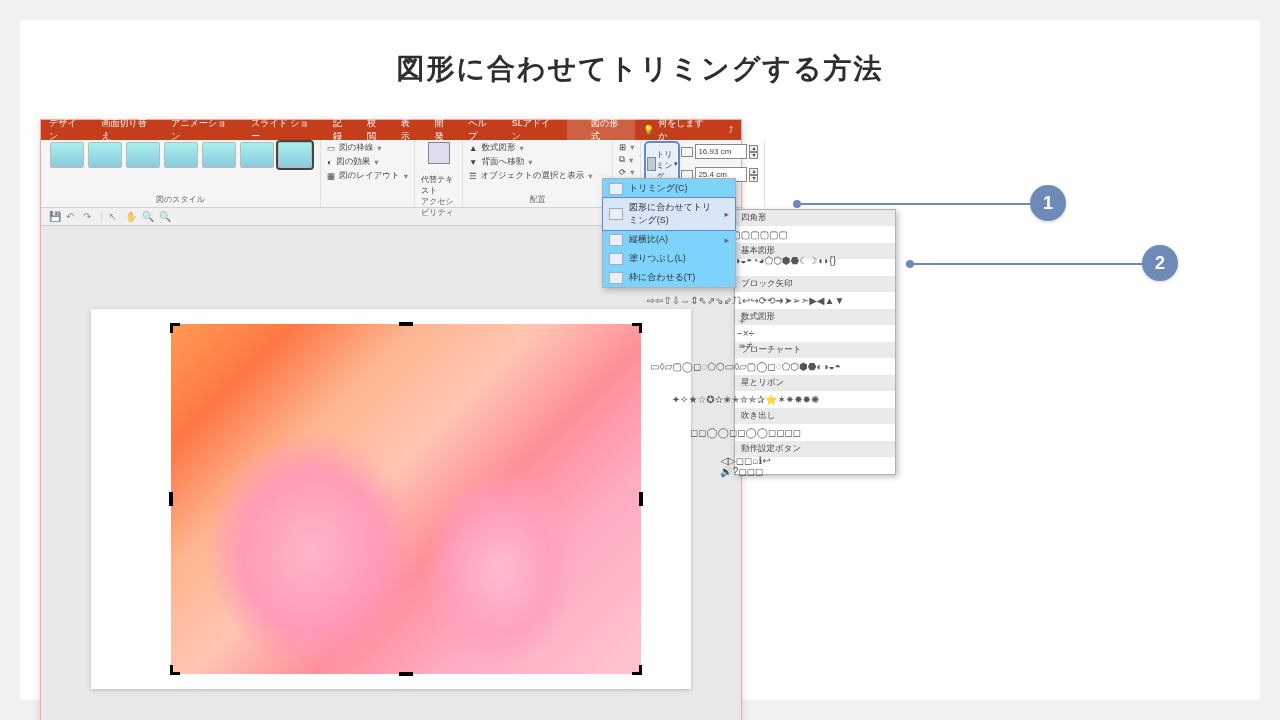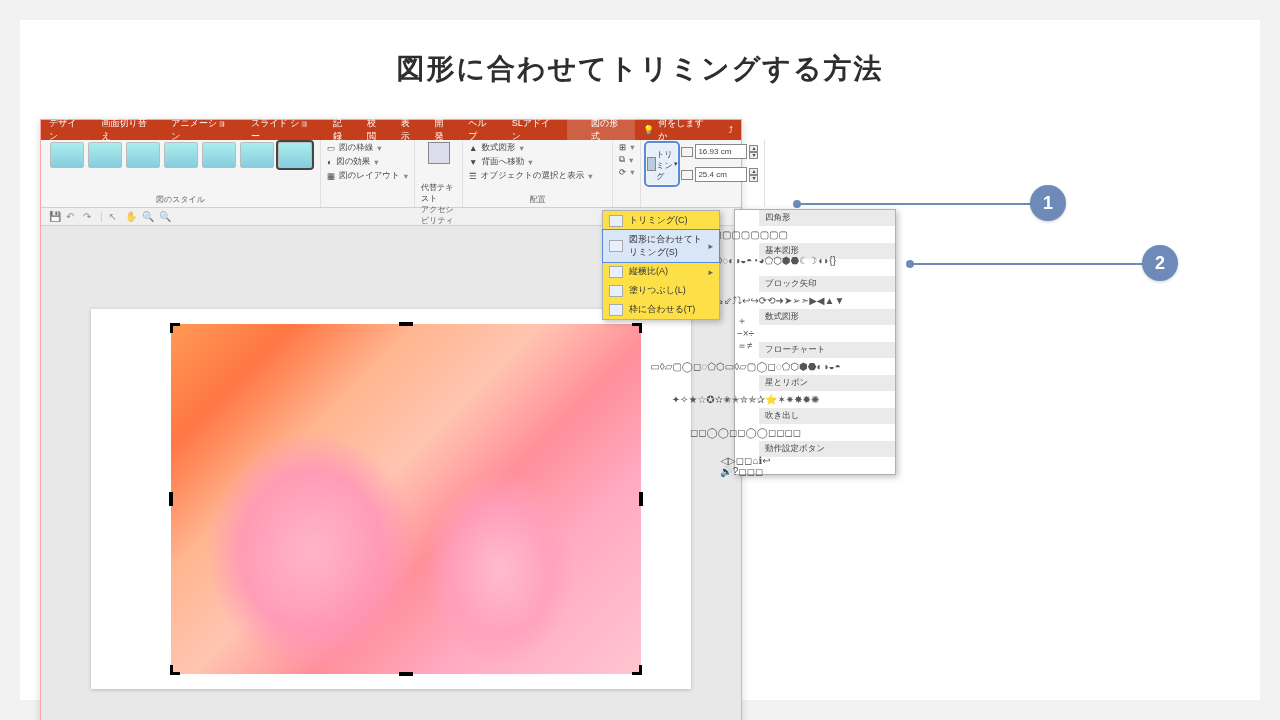--- a/index.html
+++ b/index.html
@@ -15,21 +15,21 @@
 .ribbon-tabs .tell { display: flex; align-items: center; gap: 4px; padding: 0 8px; }
 .ribbon { background: #f5f5f5; border-bottom: 1px solid #d0d0d0; height: 68px; display: flex; font-size: 9px; color: #444; }
 .group { border-right: 1px solid #e0e0e0; padding: 2px 6px; display: flex; flex-direction: column; align-items: center; justify-content: space-between; height: 100%; }
 .group-label { font-size: 8px; color: #666; }
 .styles-row { display: flex; gap: 4px; }
 .style-thumb { width: 34px; height: 26px; border: 1px solid #bbb; background: linear-gradient(#aee, #8cd); border-radius: 2px; cursor: pointer; }
 .style-thumb.sel { outline: 2px solid #444; }
 .opts-col { display: flex; flex-direction: column; gap: 2px; align-items: flex-start; }
 .opt { display: flex; align-items: center; gap: 4px; white-space: nowrap; cursor: pointer; font-size: 8.5px; }
 .opt .chev::after { content: " ▾"; color: #888; }
-.alttext-btn { display: flex; flex-direction: column; align-items: center; gap: 18px; cursor: pointer; }
+.alttext-btn { display: flex; flex-direction: column; align-items: center; gap: 10px; cursor: pointer; }
 .alttext-btn .ic { width: 22px; height: 22px; border: 1px solid #888; background: #dde; }
 .crop-group { position: relative; }
 .crop-btn { display: flex; flex-direction: row; align-items: center; cursor: pointer; outline: 2px solid #5b8bd8; outline-offset: 1px; background: #e7effb; width: 30px; height: 40px; justify-content: center; border-radius: 2px; }
 .crop-btn .ic { width: 18px; height: 14px; background: #bcd; border: 1px solid #888; }
 .crop-btn .lbl { font-size: 8px; margin-top: 2px; }
 .size-inputs { display: flex; flex-direction: column; gap: 8px; margin-left: 4px; }
 .size-row { display: flex; align-items: center; gap: 2px; }
 .size-row .ic { width: 12px; height: 10px; border: 1px solid #888; }
 .size-row .val { width: 52px; height: 15px; border: 1px solid #888; font-size: 8px; display: flex; align-items: center; padding: 0 2px; background: #fff; }
 .size-row .spin { display: flex; flex-direction: column; }
@@ -44,28 +44,28 @@
 .ch-c { width: 10px; height: 10px; }
 .ch-tl { left: -1px; top: -1px; border-top: 3px solid #000; border-left: 3px solid #000; background: none; }
 .ch-tr { right: -1px; top: -1px; border-top: 3px solid #000; border-right: 3px solid #000; background: none; }
 .ch-bl { left: -1px; bottom: -1px; border-bottom: 3px solid #000; border-left: 3px solid #000; background: none; }
 .ch-br { right: -1px; bottom: -1px; border-bottom: 3px solid #000; border-right: 3px solid #000; background: none; }
 .ch-t { left: 50%; top: -2px; transform: translateX(-50%); width: 14px; height: 4px; }
 .ch-b { left: 50%; bottom: -2px; transform: translateX(-50%); width: 14px; height: 4px; }
 .ch-l { left: -2px; top: 50%; transform: translateY(-50%); width: 4px; height: 14px; }
 .ch-r { right: -2px; top: 50%; transform: translateY(-50%); width: 4px; height: 14px; }
 
-.crop-menu { position: absolute; top: 91px; left: 562px; width: 118px; background: #fde047; border: 1px solid #b0b0b0; box-shadow: 2px 2px 6px rgba(0,0,0,.25); font-size: 9px; color: #333; z-index: 10; }
+.crop-menu { position: absolute; top: 59px; left: 562px; width: 134px; background: #7dd3fc; border: 1px solid #b0b0b0; box-shadow: 2px 2px 6px rgba(0,0,0,.25); font-size: 9px; color: #333; z-index: 10; }
 .crop-menu .mi { display: flex; align-items: center; gap: 6px; padding: 3px 6px; cursor: pointer; }
 .crop-menu .mi .mic { width: 14px; height: 12px; border: 1px solid #aaa; background: #e8f0ff; flex-shrink: 0; }
 .crop-menu .mi .arrow { margin-left: auto; color: #666; }
 .crop-menu .mi.hl { background: #d8e6f7; outline: 1px solid #5b8bd8; }
 
 .shape-panel { position: absolute; top: 90px; left: 694px; width: 162px; background: #fff; border: 1px solid #b0b0b0; box-shadow: 2px 2px 6px rgba(0,0,0,.25); font-size: 9px; color: #333; z-index: 9; }
-.shape-panel .cat { background: #eaeaea; padding: 2px 6px; font-size: 8.5px; color: #444; margin-left: 24px; }
+.shape-panel .cat { background: #eaeaea; padding: 2px 6px; font-size: 8.5px; color: #444; }
 .shape-panel .shapes { display: flex; flex-wrap: wrap; gap: 1px; padding: 2px 4px; }
 .shape-panel .shapes span { width: 13px; height: 13px; display: inline-flex; align-items: center; justify-content: center; font-size: 10px; color: #555; cursor: pointer; }
 
 .callout { position: absolute; width: 36px; height: 36px; border-radius: 50%; background: #6d8ab8; color: #fff; display: flex; align-items: center; justify-content: center; font-size: 18px; font-weight: bold; box-shadow: 0 1px 3px rgba(0,0,0,.2); }
 .c1 { top: 165px; left: 1010px; }
 .c2 { top: 225px; left: 1122px; }
 .lead { position: absolute; height: 2px; background: #6d8ab8; }
 .lead .dot { position: absolute; width: 8px; height: 8px; border-radius: 50%; background: #6d8ab8; top: -3px; }
 .l1 { top: 183px; left: 777px; width: 234px; }
 .l1 .dot { left: -4px; }

